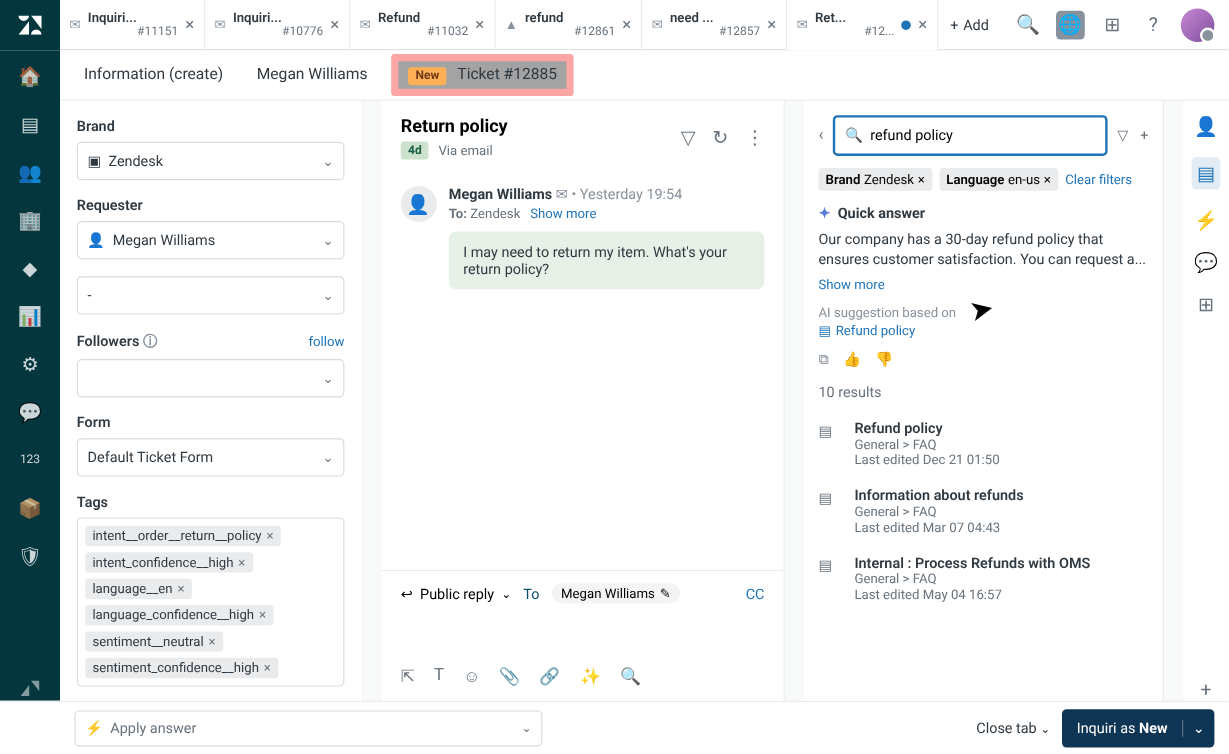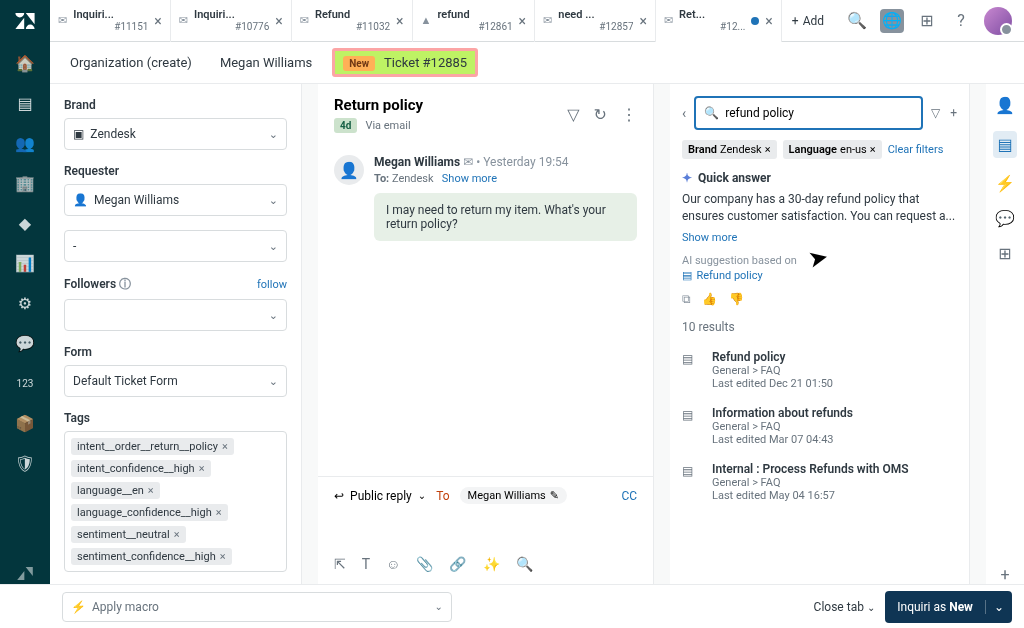--- a/index.html
+++ b/index.html
@@ -57,21 +57,21 @@
 .msg .hd { font-size: 12px; color: #2f3941; }
 .msg .hd b { font-weight: 700; }
 .msg .hd .dim { color: #87929d; }
 .msg .to { font-size: 11px; color: #68737d; margin-top: 3px; }
 .msg .to .sm { color: #1f73b7; cursor: pointer; }
 .bubble { background: #e7f0e7; border-radius: 6px; padding: 10px 12px; margin-top: 8px; font-size: 12px; color: #2f3941; max-width: 300px; }
 
 .composer { border-top: 1px solid #e9ebed; padding: 10px 16px 6px; }
 .composer-top { display: flex; align-items: center; gap: 10px; font-size: 12px; }
 .reply-btn { display: flex; align-items: center; gap: 6px; cursor: pointer; }
-.to-field { color: #c2410c; }
+.to-field { color: #0c4a6e; }
 .pill { background: #f3f4f5; border-radius: 12px; padding: 2px 8px; display: inline-flex; align-items: center; gap: 4px; font-size: 11px; }
 .cc { margin-left: auto; color: #1f73b7; cursor: pointer; font-size: 12px; }
 .reply-input { min-height: 46px; }
 .compose-icons { display: flex; gap: 16px; color: #68737d; font-size: 14px; padding: 6px 0; }
 .compose-icons span { cursor: pointer; }
 
 .kbcol { width: 300px; background: #fff; border-right: 1px solid #e9ebed; padding: 12px; overflow-y: auto; font-size: 12px; position: relative; }
 .kb-top { display: flex; align-items: center; gap: 8px; margin-bottom: 10px; }
 .back-btn { color: #68737d; cursor: pointer; font-size: 14px; }
 .search-box { flex: 1; border: 2px solid #1f73b7; border-radius: 4px; height: 34px; display: flex; align-items: center; padding: 0 8px; gap: 6px; }
@@ -204,23 +204,23 @@
     <div class="nav-i" style="opacity:.5;">
       <svg width="16" height="13" viewBox="0 0 24 20" fill="#fff">
           <path d="M0 20 L11 20 L11 6 Z M13 0 L24 0 L24 14 Z"></path>
         </svg>
     </div>
   </div>
 
   <div class="main">
 
     <div class="breadcrumb">
-      <span class="crumb">Organization (create)</span>
+      <span class="crumb">Information (create)</span>
       <span class="crumb">Megan Williams</span>
-      <span class="crumb" style="background:#bef264;border:3px solid #fca5a5;border-radius:3px;">
+      <span class="crumb" style="background:#a3a3a3;border:6px solid #fca5a5;border-radius:3px;">
         <span class="badge-new">New</span>
         <span>Ticket #12885</span>
       </span>
     </div>
 
     <div class="columns">
 
       <div class="propcol">
         <div class="lbl">Brand</div>
         <div class="sel">
@@ -411,21 +411,21 @@
         <span class="ci">+</span>
       </div>
     </div>
   </div>
 </div>
 
 <div class="footer">
   <div class="macro">
     <span style="display:flex;gap:6px;align-items:center;">
         <span>⚡</span>
-        <span>Apply macro</span>
+        <span>Apply answer</span>
       </span>
     <span style="font-size:10px;">⌄</span>
   </div>
   <div class="spacer"></div>
   <span class="close-tab">
     <span>Close tab</span> <span style="font-size:10px;">⌄</span>
   </span>
   <div class="submit">
     <div class="main-b"><span>Inquiri as </span><b>New</b></div>
     <div class="split">⌄</div>

